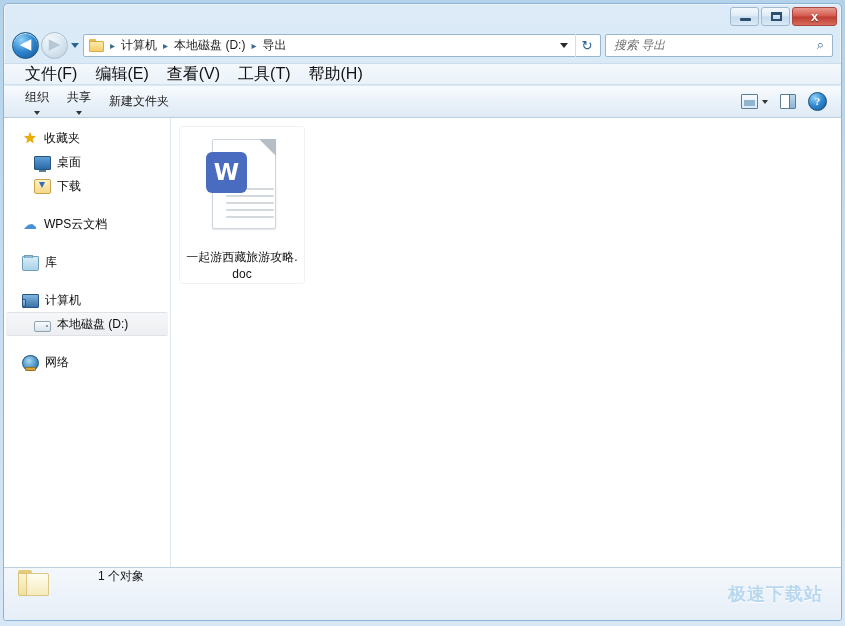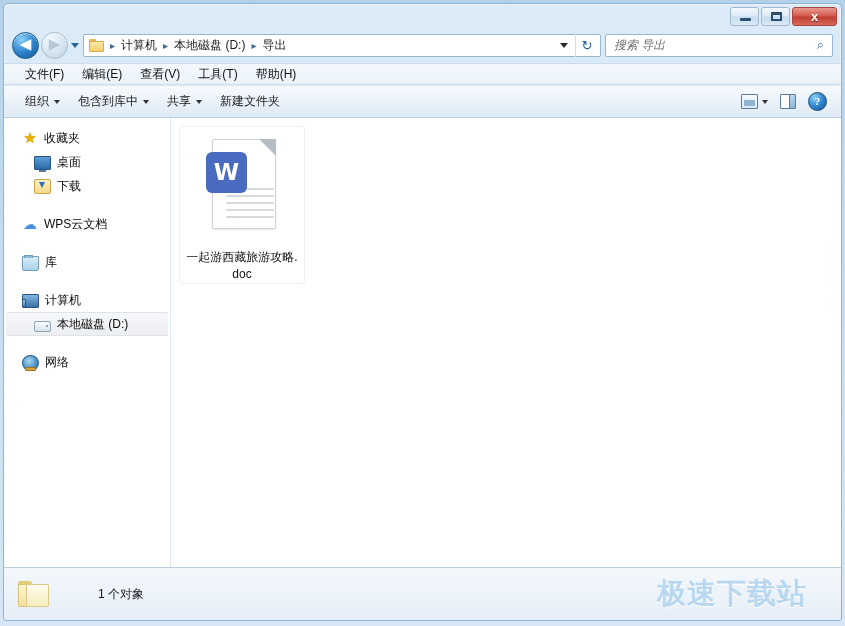--- a/index.html
+++ b/index.html
@@ -248,21 +248,21 @@
     height: 22px;
     display: flex;
     align-items: center;
     padding-left: 12px;
     box-sizing: border-box;
     background: linear-gradient(180deg, #f3f8fc 0%, #eaf2f9 100%);
     border-top: 1px solid #ccdded;
     border-bottom: 1px solid #d2e0ec;
   }
   .menu-item {
-    font-size: 12px;
+    font-size: 16px;
     color: #111;
     padding: 2px 9px;
     white-space: nowrap;
   }
 
   
   .toolbar {
     position: absolute;
     left: 0;
     top: 82px;
@@ -276,20 +276,21 @@
     border-bottom: 1px solid #b9cfe0;
   }
   .tool-item {
     display: flex;
     align-items: center;
     gap: 5px;
     font-size: 12px;
     color: #1b1b1b;
     padding: 4px 9px;
     white-space: nowrap;
+    flex-direction: column;
   }
   .caret-sm {
     width: 0; height: 0;
     border-left: 3.5px solid transparent;
     border-right: 3.5px solid transparent;
     border-top: 4.5px solid #333;
   }
   .tool-spacer { flex: 1 1 auto; }
 
   .view-icon {
@@ -616,21 +617,21 @@
   .detailspane {
     position: absolute;
     left: 0;
     top: 563px;
     width: 100%;
     height: 53px;
     box-sizing: border-box;
     background: linear-gradient(180deg, #f4f8fc 0%, #e6eef7 100%);
     border-top: 1px solid #bcd0e0;
     display: flex;
-    align-items: center;
+    align-items: flex-start;
     padding-left: 14px;
   }
   .status-folder {
     width: 34px;
     height: 30px;
     position: relative;
     flex: 0 0 auto;
   }
   .status-folder .tab {
     position: absolute;
@@ -657,24 +658,24 @@
     box-sizing: border-box;
     border-radius: 0 2px 2px 0;
   }
   .status-text {
     margin-left: 46px;
     font-size: 12px;
     color: #1a1a1a;
   }
   .watermark {
     position: absolute;
-    right: 34px;
+    right: 18px;
     top: 50%;
     transform: translateY(-50%);
-    font-size: 29px;
+    font-size: 18px;
     font-weight: bold;
     color: #b9d8ef;
     letter-spacing: 1px;
     text-shadow: 0 1px 0 #ffffff;
     font-family: Liberation Serif, serif;
   }
 </style>
 </head>
 <body>
 
@@ -727,24 +728,20 @@
     <span class="menu-item">文件(F)</span>
     <span class="menu-item">编辑(E)</span>
     <span class="menu-item">查看(V)</span>
     <span class="menu-item">工具(T)</span>
     <span class="menu-item">帮助(H)</span>
   </div>
 
   <div class="toolbar">
     <div class="tool-item">
       <span>组织</span>
-      <span class="caret-sm"></span>
-    </div>
-    <div class="tool-item">
-      <span>包含到库中</span>
       <span class="caret-sm"></span>
     </div>
     <div class="tool-item">
       <span>共享</span>
       <span class="caret-sm"></span>
     </div>
     <div class="tool-item">
       <span>新建文件夹</span>
     </div>
 

